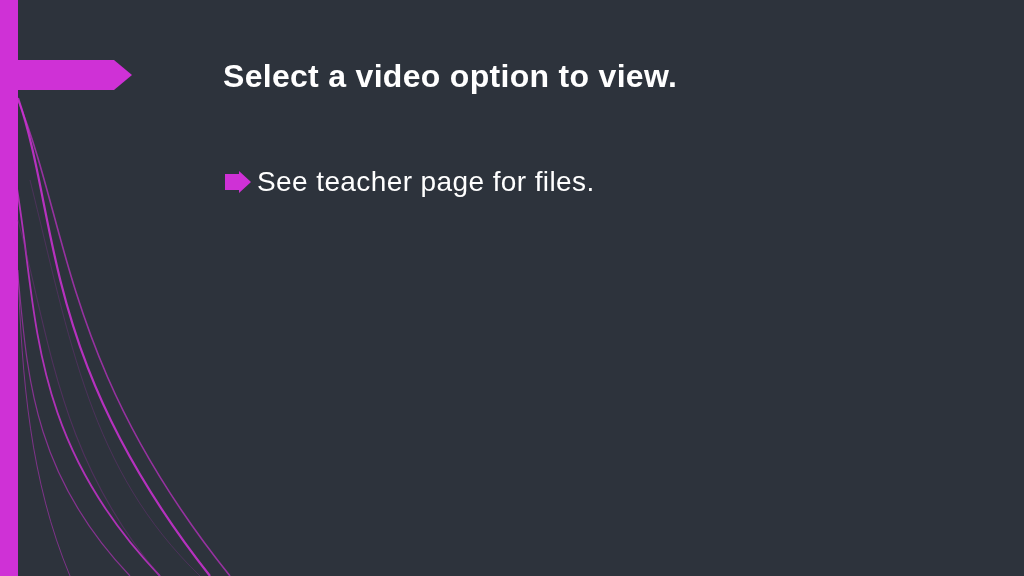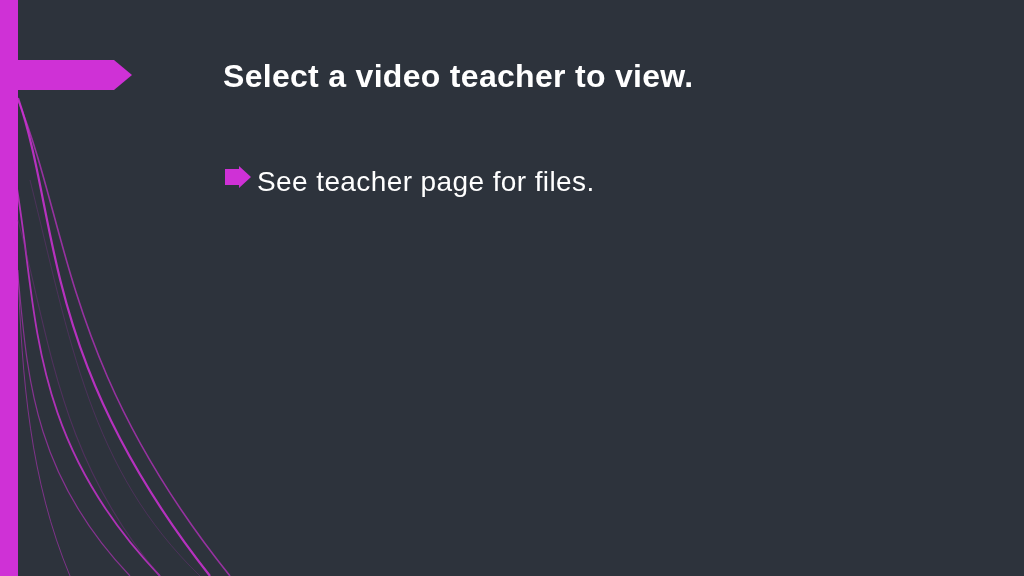--- a/index.html
+++ b/index.html
@@ -42,21 +42,21 @@
       left: 223px; top: 58px;
       font-size: 32px;
       font-weight: 700;
       color: #ffffff;
       letter-spacing: 0.3px;
     }
     .bullet-row {
       position: absolute;
       left: 225px; top: 166px;
       display: flex;
-      align-items: flex-start;
+      align-items: center;
     }
     .bullet-icon {
       width: 26px; height: 22px;
       margin-right: 6px;
       flex-shrink: 0;
     }
     .bullet-text {
       font-size: 28px;
       font-weight: 400;
       color: #ffffff;
@@ -73,20 +73,20 @@
 <svg class="wisps" viewBox="0 0 1024 576" preserveAspectRatio="none">
   <path d="M 18 98 C 60 220, 40 360, 210 576" stroke="#cf31d6" stroke-width="2.2" fill="none" opacity="0.85"></path>
   <path d="M 18 100 C 70 230, 65 370, 230 576" stroke="#cf31d6" stroke-width="1.6" fill="none" opacity="0.65"></path>
   <path d="M 12 160 C 40 300, 20 430, 160 576" stroke="#cf31d6" stroke-width="1.8" fill="none" opacity="0.8"></path>
   <path d="M 10 210 C 30 330, 10 450, 130 576" stroke="#cf31d6" stroke-width="1.2" fill="none" opacity="0.55"></path>
   <path d="M 160 576 C 60 460, 50 340, 18 220" stroke="#7a2f86" stroke-width="1.1" fill="none" opacity="0.45"></path>
   <path d="M 200 576 C 90 470, 70 340, 30 180" stroke="#7a2f86" stroke-width="1.0" fill="none" opacity="0.4"></path>
   <path d="M 70 576 C 30 480, 22 380, 18 270" stroke="#cf31d6" stroke-width="1.0" fill="none" opacity="0.5"></path>
 </svg>
 
-<h1 class="title">Select a video teacher to view.</h1>
+<h1 class="title">Select a video option to view.</h1>
 
 <div class="bullet-row">
   <svg class="bullet-icon" viewBox="0 0 26 22">
     <polygon points="0,3 14,3 14,0 26,11 14,22 14,19 0,19" fill="#cf31d6"></polygon>
   </svg>
   <span class="bullet-text">See teacher page for files.</span>
 </div>
 
 </body></html>

